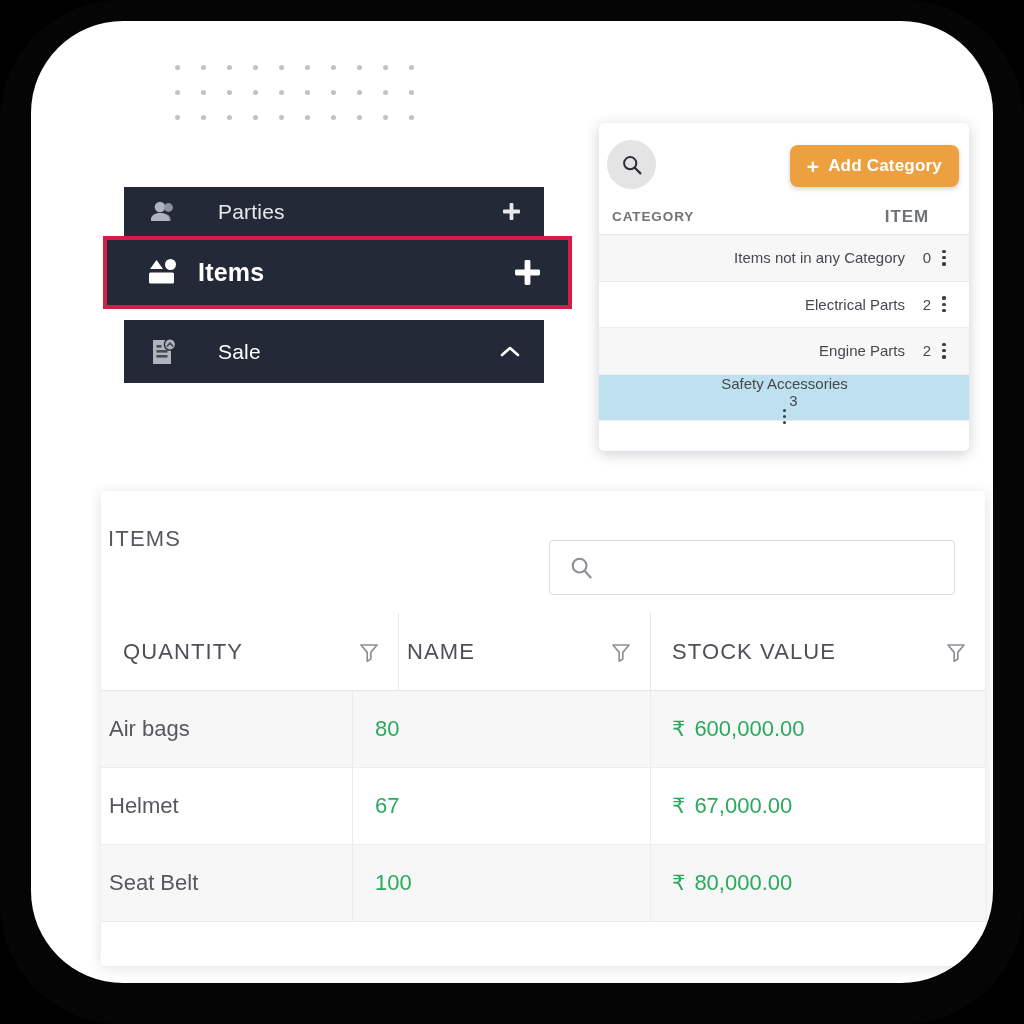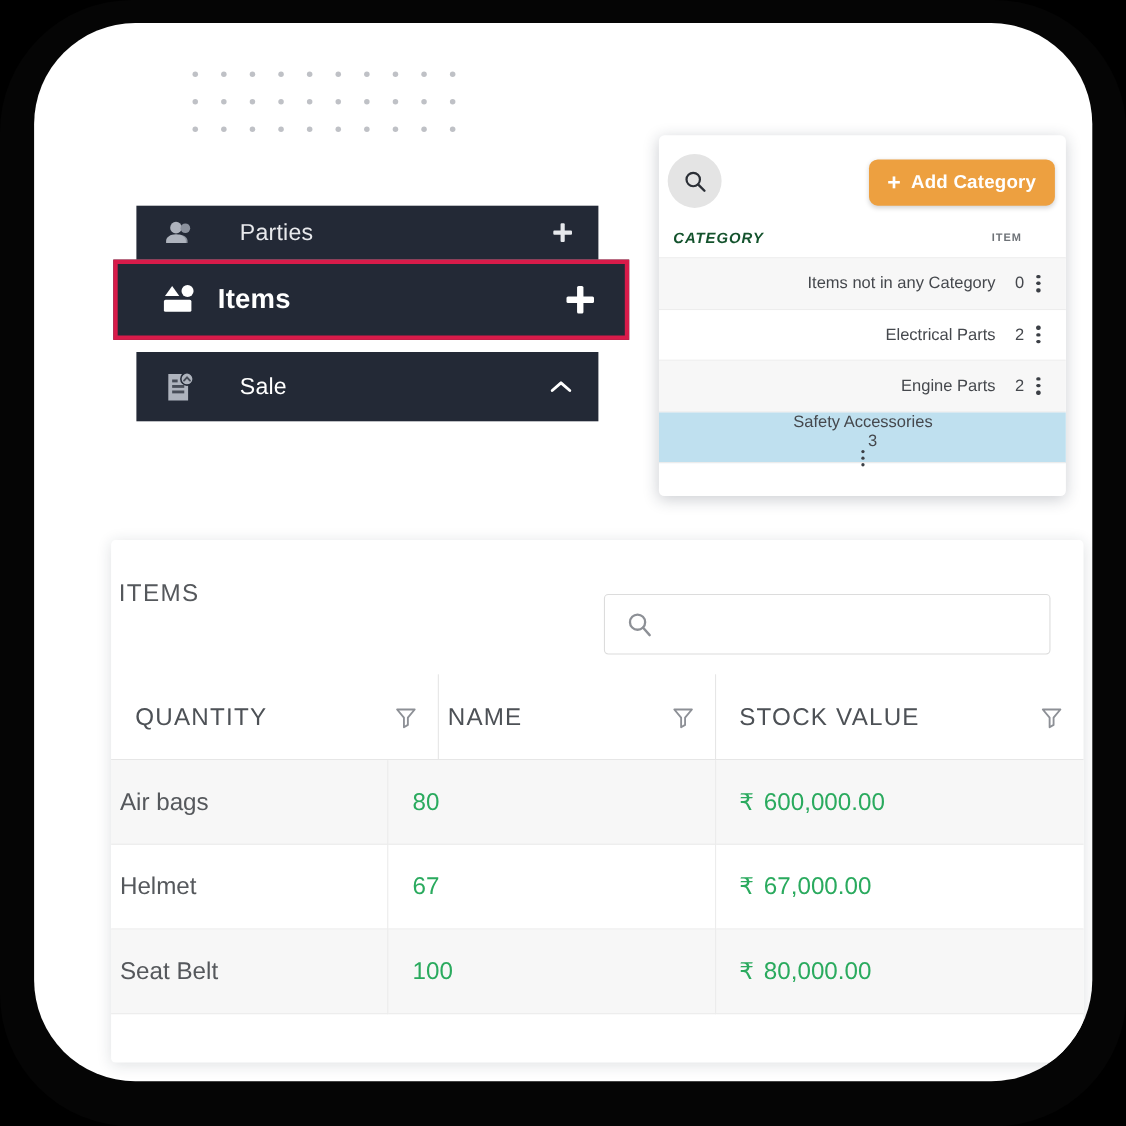--- a/index.html
+++ b/index.html
@@ -78,22 +78,22 @@
     background:#eda040; border-radius:8px; color:#fff;
     display:flex; align-items:center; gap:9px;
     font-size:17px; font-weight:700; letter-spacing:.2px;
     box-shadow:0 2px 5px rgba(0,0,0,.18);
   }
   #add-category-btn .plus{ font-size:21px; font-weight:700; line-height:1; }
   #cat-head{
     display:flex; align-items:center; height:36px; padding:0 16px 0 13px;
     border-bottom:1px solid #e6e6e6;
   }
-  #cat-head .h-cat{ flex:1 1 auto; font-size:13.5px; color:#14532d; letter-spacing:.9px; font-weight:600;font-style:italic; }
-  #cat-head .h-item{ font-size:10px; color:#6e7277; letter-spacing:.9px; font-weight:600; margin-right:24px; }
+  #cat-head .h-cat{ flex:1 1 auto; font-size:13.5px; color:#737373; letter-spacing:.9px; font-weight:600; }
+  #cat-head .h-item{ font-size:17px; color:#6e7277; letter-spacing:.9px; font-weight:600; margin-right:24px; }
   .cat-row{
     display:flex; align-items:center; height:46.5px; padding:0 12px 0 13px;
     border-bottom:1px solid #ececec; background:#ffffff;
   }
   .cat-row.alt{ background:#f7f7f7; }
   .cat-row.sel{ background:#bfe0ef;flex-direction:column; }
   .cat-name{ flex:1 1 auto; font-size:15px; color:#45484d;text-align:right; }
   .cat-count{ font-size:15px; color:#45484d; width:26px; text-align:right; }
   .cat-kebab{
     width:26px; display:flex; flex-direction:column; align-items:center; gap:3px;

